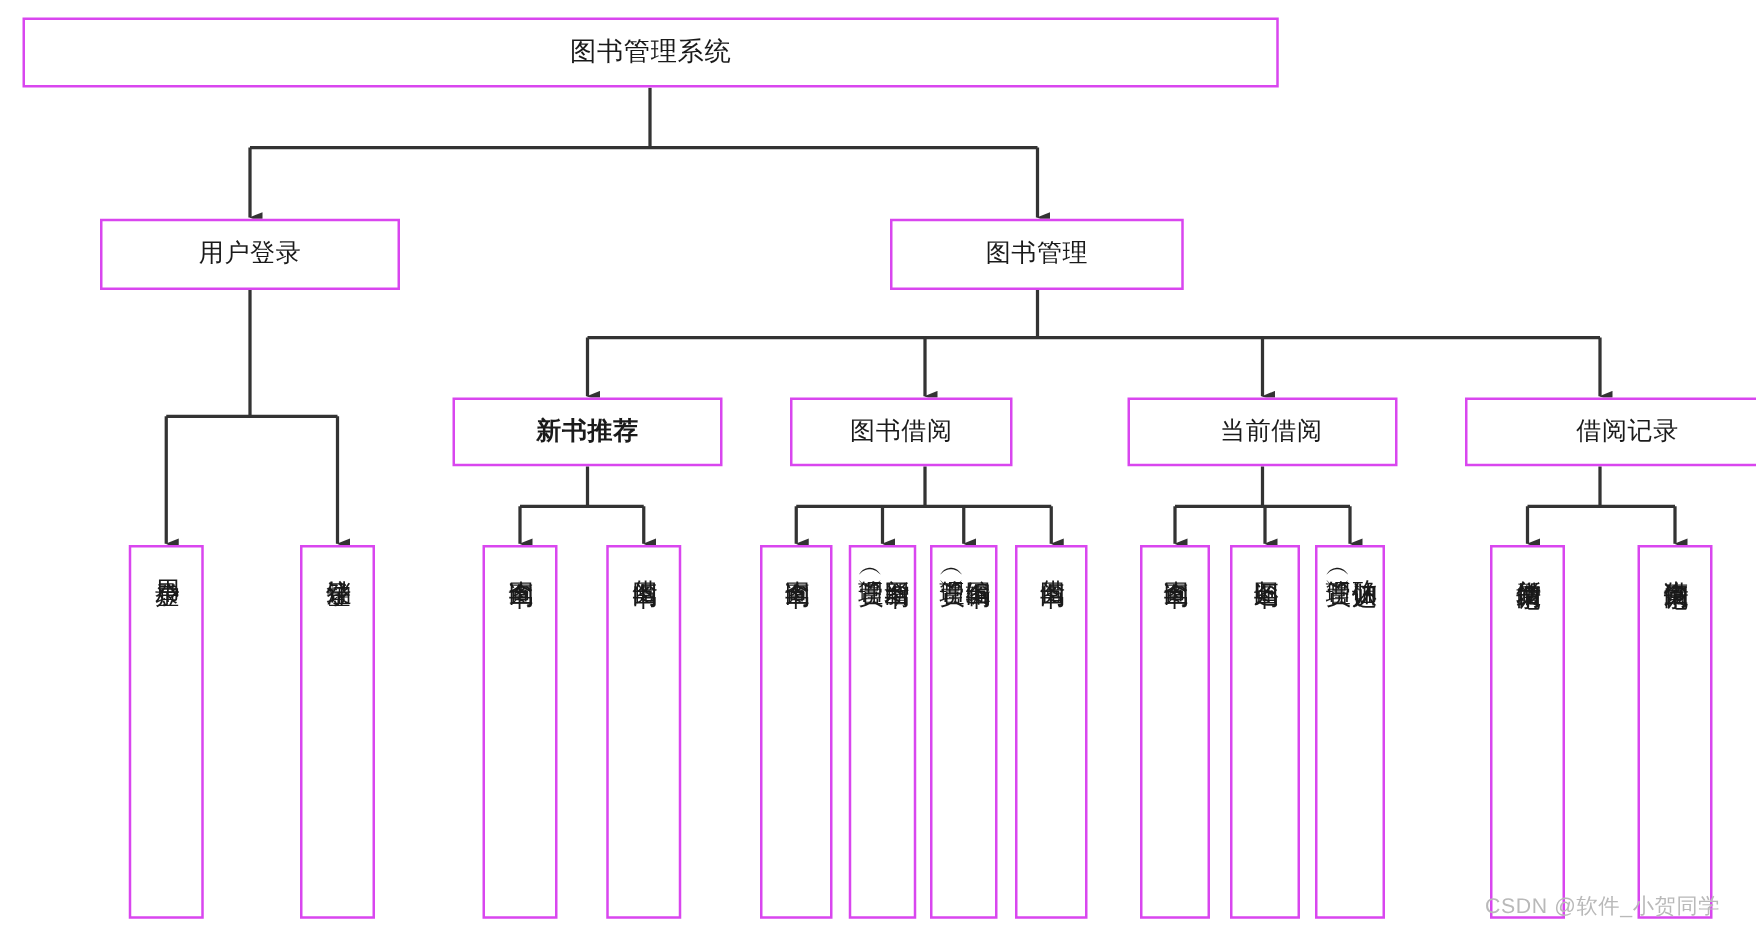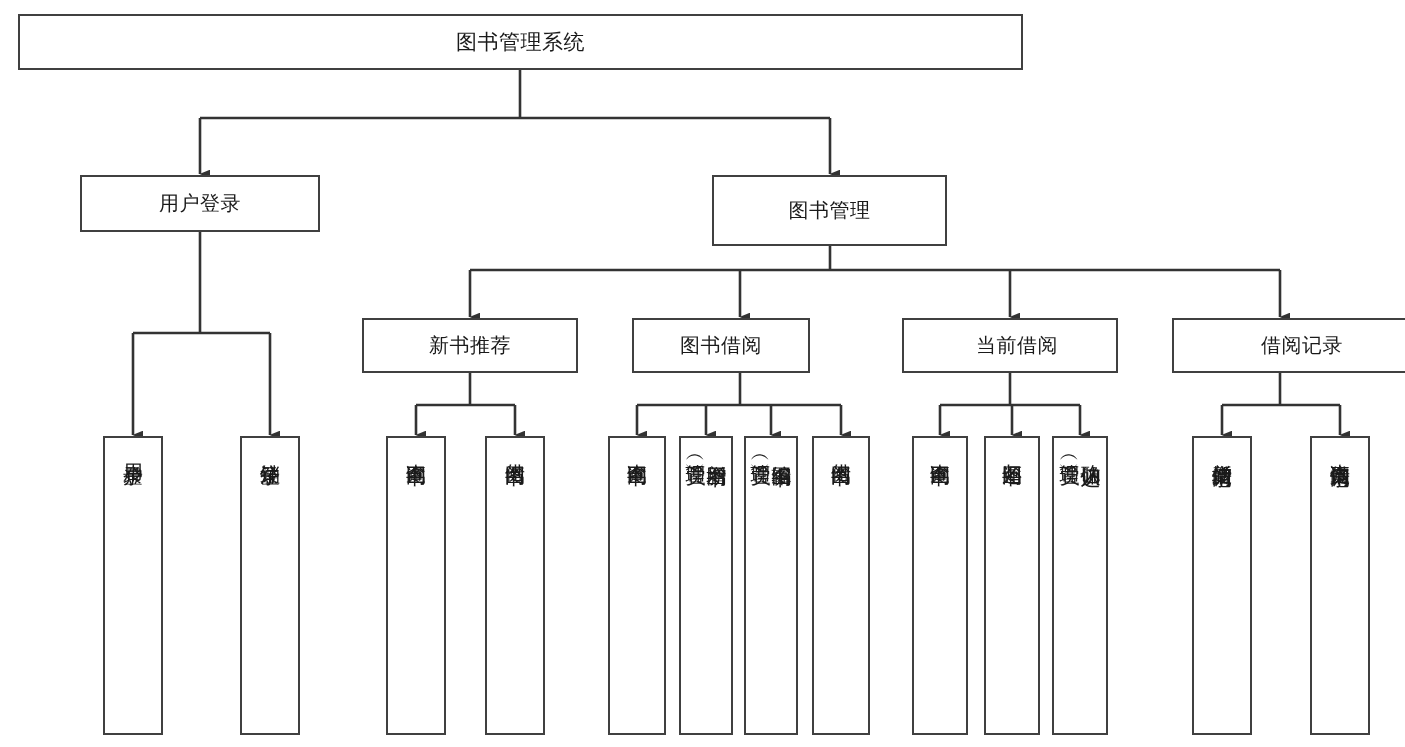--- a/index.html
+++ b/index.html
@@ -22,25 +22,25 @@
     position: absolute;
     left: 0;
     top: 0;
     width: 1405px;
     height: 747px;
   }
   .node {
     position: absolute;
     box-sizing: border-box;
     background: #ffffff;
-    border: 2px solid #404040;
+    border: 2px solid #d946ef;
     display: flex;
     align-items: center;
     justify-content: center;
-    text-align: center;
+    text-align: left;
     color: #1a1a1a;
   }
   .node .label {
     display: block;
     line-height: 1.18;
     letter-spacing: 0.5px;
     white-space: pre;
   }
   .h-node .label {
     font-size: 20px;
@@ -117,24 +117,24 @@
       </g>
   </svg>
 
   <div id="node-layer">
       <div class="node h-node root" style="left: 18px; top: 14px; width: 1005px; height: 56px;">
         <span class="label">图书管理系统</span>
       </div>
       <div class="node h-node" style="left: 80px; top: 175px; width: 240px; height: 57px;">
         <span class="label">用户登录</span>
       </div>
-      <div class="node h-node" style="left: 712px; top: 175px; width: 235px; height: 71px;">
+      <div class="node h-node" style="left: 712px; top: 175px; width: 235px; height: 57px;">
         <span class="label">图书管理</span>
       </div>
-      <div class="node h-node" style="left: 362px; top: 318px; width: 216px; height: 55px;">
+      <div class="node h-node" style="left: 362px; top: 318px; width: 216px; height: 55px; font-weight: bold;">
         <span class="label">新书推荐</span>
       </div>
       <div class="node h-node" style="left: 632px; top: 318px; width: 178px; height: 55px;">
         <span class="label">图书借阅</span>
       </div>
       <div class="node h-node" style="left: 902px; top: 318px; width: 216px; height: 55px; padding-left: 14px;">
         <span class="label">当前借阅</span>
       </div>
       <div class="node h-node" style="left: 1172px; top: 318px; width: 260px; height: 55px;">
         <span class="label">借阅记录</span>
@@ -176,14 +176,15 @@
 （管理员）</span>
       </div>
       <div class="node v-node" style="left: 1192px; top: 436px; width: 60px; height: 299px;">
         <span class="label">新增借阅记录</span>
       </div>
       <div class="node v-node" style="left: 1310px; top: 436px; width: 60px; height: 299px;">
         <span class="label">查询借阅记录</span>
       </div>
     </div>
 
+  <div class="watermark">CSDN @软件_小贺同学</div>
 
 </div>
 
 </body></html>

